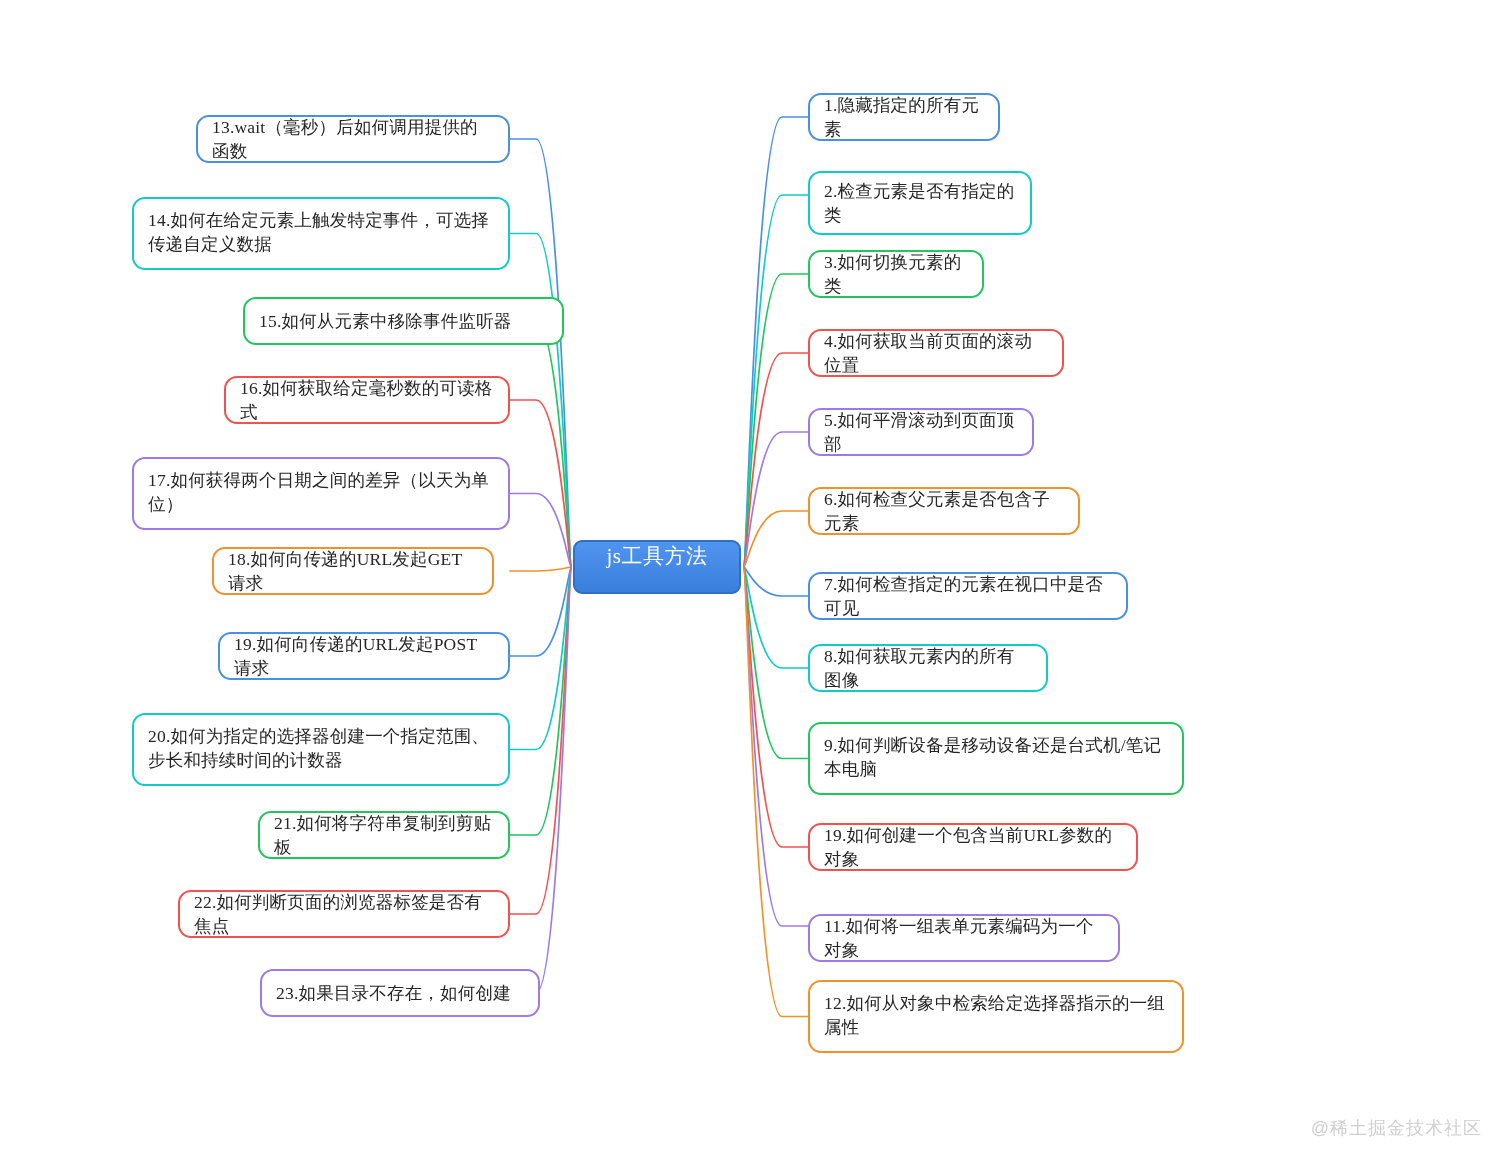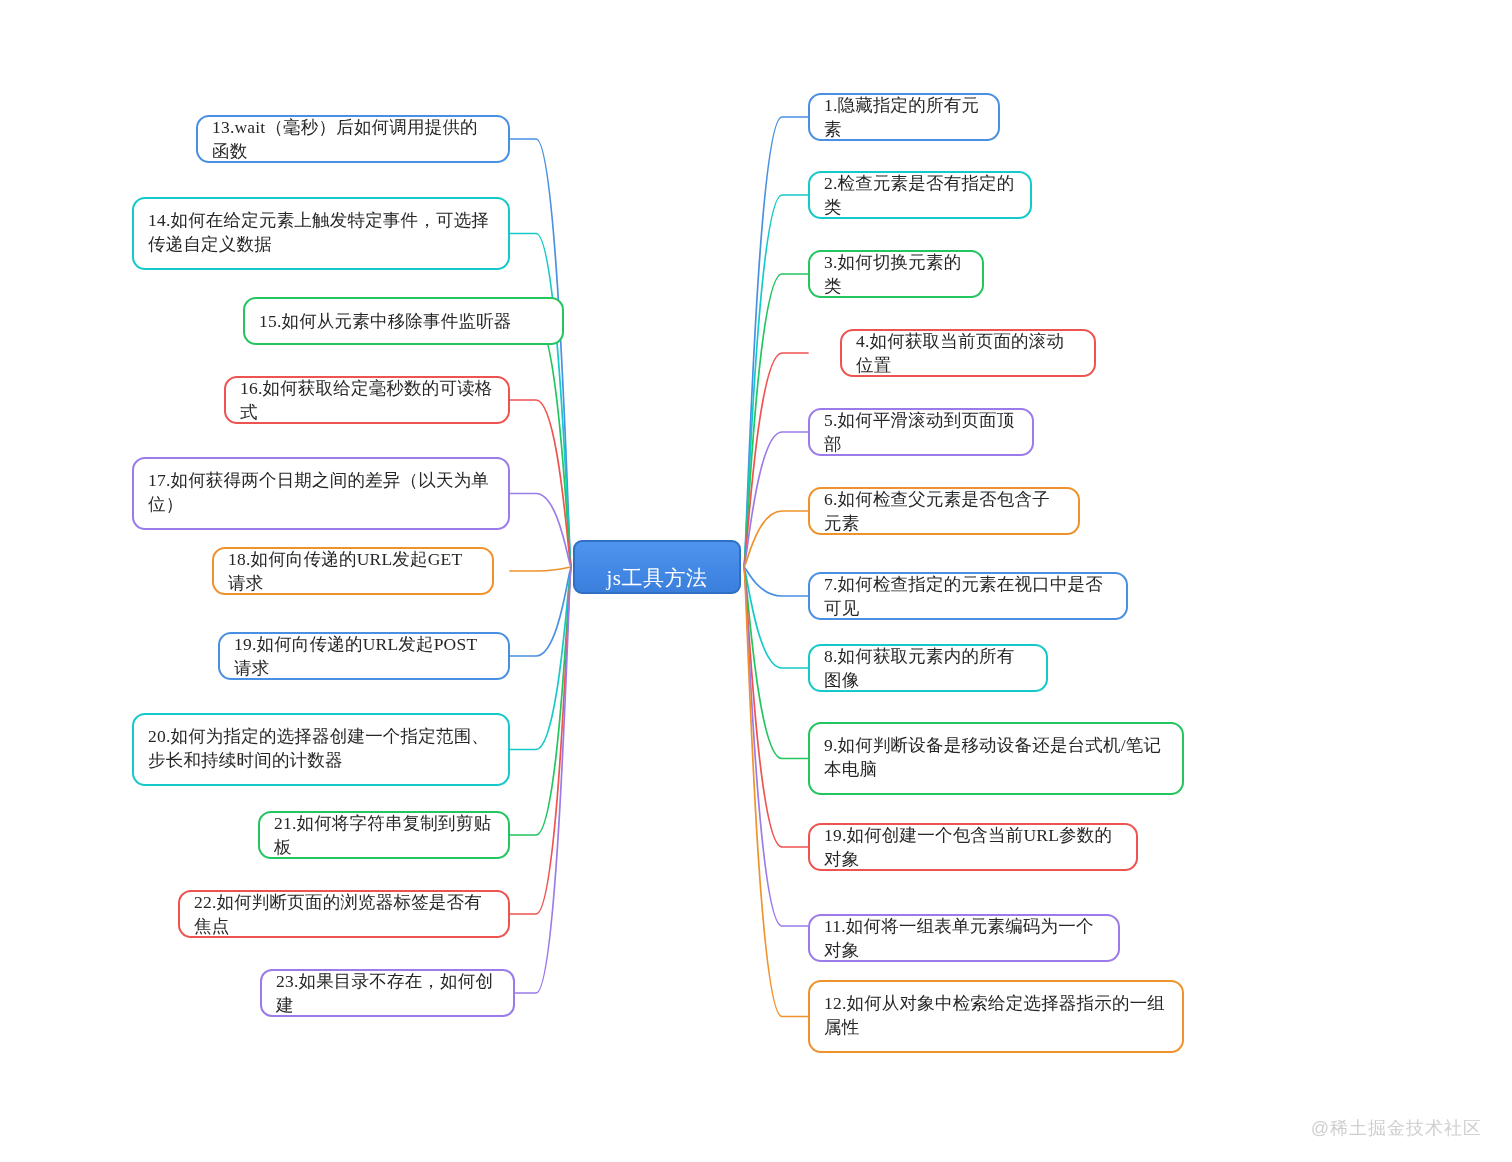--- a/index.html
+++ b/index.html
@@ -51,21 +51,21 @@
     box-sizing: border-box;
     left: 573px;
     top: 540px;
     width: 168px;
     height: 54px;
     border-radius: 9px;
     border: 2px solid #2f6fc4;
     background: linear-gradient(180deg, #4f94ef 0%, #3b7fdd 100%);
     color: #ffffff;
     display: flex;
-    align-items: flex-end;
+    align-items: flex-start;
     justify-content: center;
     font-size: 21px;
     letter-spacing: 0.5px;
     font-family: "Liberation Serif", "DejaVu Serif", serif;
     z-index: 3;
   }
   #watermark {
     position: absolute;
     right: 30px;
     bottom: 22px;
@@ -102,44 +102,44 @@
       <path d="M 571 567 C 568.9 567, 559.1 571, 536 571 L 510 571" fill="none" stroke="#f0922b" stroke-width="1.7" stroke-linecap="round"></path>
       <path d="M 571 567 C 568.9 567, 559.1 656, 536 656 L 510 656" fill="none" stroke="#4a90e2" stroke-width="1.7" stroke-linecap="round"></path>
       <path d="M 571 567 C 568.9 567, 559.1 749.5, 536 749.5 L 510 749.5" fill="none" stroke="#14c9c9" stroke-width="1.7" stroke-linecap="round"></path>
       <path d="M 571 567 C 568.9 567, 559.1 835, 536 835 L 510 835" fill="none" stroke="#22c55e" stroke-width="1.7" stroke-linecap="round"></path>
       <path d="M 571 567 C 568.9 567, 559.1 914, 536 914 L 510 914" fill="none" stroke="#ef5350" stroke-width="1.7" stroke-linecap="round"></path>
       <path d="M 571 567 C 568.9 567, 559.1 993, 536 993 L 510 993" fill="none" stroke="#9b7bea" stroke-width="1.7" stroke-linecap="round"></path>
     </svg>
 
   <div id="right-nodes">
       <div class="node" style="left: 808px; top: 93px; width: 192px; height: 48px; border-color: rgb(74, 144, 226);"><span>1.隐藏指定的所有元素</span></div>
-      <div class="node" style="left: 808px; top: 171px; width: 224px; height: 48px; border-color: rgb(20, 201, 201);"><span>2.检查元素是否有指定的类</span></div>
+      <div class="node" style="left: 808px; top: 171px; width: 224px; height: 64px; border-color: rgb(20, 201, 201);"><span>2.检查元素是否有指定的类</span></div>
       <div class="node" style="left: 808px; top: 250px; width: 176px; height: 48px; border-color: rgb(34, 197, 94);"><span>3.如何切换元素的类</span></div>
-      <div class="node" style="left: 808px; top: 329px; width: 256px; height: 48px; border-color: rgb(239, 83, 80); margin-left: 32px;"><span>4.如何获取当前页面的滚动位置</span></div>
+      <div class="node" style="left: 808px; top: 329px; width: 256px; height: 48px; border-color: rgb(239, 83, 80);"><span>4.如何获取当前页面的滚动位置</span></div>
       <div class="node" style="left: 808px; top: 408px; width: 226px; height: 48px; border-color: rgb(155, 123, 234);"><span>5.如何平滑滚动到页面顶部</span></div>
       <div class="node" style="left: 808px; top: 487px; width: 272px; height: 48px; border-color: rgb(240, 146, 43);"><span>6.如何检查父元素是否包含子元素</span></div>
       <div class="node" style="left: 808px; top: 572px; width: 320px; height: 48px; border-color: rgb(74, 144, 226);"><span>7.如何检查指定的元素在视口中是否可见</span></div>
       <div class="node" style="left: 808px; top: 644px; width: 240px; height: 48px; border-color: rgb(20, 201, 201);"><span>8.如何获取元素内的所有图像</span></div>
       <div class="node two-line" style="left: 808px; top: 722px; width: 376px; height: 73px; border-color: rgb(34, 197, 94);"><span>9.如何判断设备是移动设备还是台式机/笔记本电脑</span></div>
       <div class="node" style="left: 808px; top: 823px; width: 330px; height: 48px; border-color: rgb(239, 83, 80);"><span>19.如何创建一个包含当前URL参数的对象</span></div>
       <div class="node" style="left: 808px; top: 902px; width: 312px; height: 48px; border-color: rgb(155, 123, 234); margin-top: 12px;"><span>11.如何将一组表单元素编码为一个对象</span></div>
       <div class="node two-line" style="left: 808px; top: 980px; width: 376px; height: 73px; border-color: rgb(240, 146, 43);"><span>12.如何从对象中检索给定选择器指示的一组属性</span></div>
     </div>
   <div id="left-nodes">
       <div class="node" style="left: 196px; top: 115px; width: 314px; height: 48px; border-color: rgb(74, 144, 226);"><span>13.wait（毫秒）后如何调用提供的函数</span></div>
       <div class="node two-line" style="left: 132px; top: 197px; width: 378px; height: 73px; border-color: rgb(20, 201, 201);"><span>14.如何在给定元素上触发特定事件，可选择传递自定义数据</span></div>
       <div class="node" style="left: 243px; top: 297px; width: 321px; height: 48px; border-color: rgb(34, 197, 94);"><span>15.如何从元素中移除事件监听器</span></div>
       <div class="node" style="left: 224px; top: 376px; width: 286px; height: 48px; border-color: rgb(239, 83, 80);"><span>16.如何获取给定毫秒数的可读格式</span></div>
       <div class="node two-line" style="left: 132px; top: 457px; width: 378px; height: 73px; border-color: rgb(155, 123, 234);"><span>17.如何获得两个日期之间的差异（以天为单位）</span></div>
       <div class="node" style="left: 212px; top: 547px; width: 282px; height: 48px; border-color: rgb(240, 146, 43);"><span>18.如何向传递的URL发起GET请求</span></div>
       <div class="node" style="left: 218px; top: 632px; width: 292px; height: 48px; border-color: rgb(74, 144, 226);"><span>19.如何向传递的URL发起POST请求</span></div>
       <div class="node two-line" style="left: 132px; top: 713px; width: 378px; height: 73px; border-color: rgb(20, 201, 201);"><span>20.如何为指定的选择器创建一个指定范围、步长和持续时间的计数器</span></div>
       <div class="node" style="left: 258px; top: 811px; width: 252px; height: 48px; border-color: rgb(34, 197, 94);"><span>21.如何将字符串复制到剪贴板</span></div>
       <div class="node" style="left: 178px; top: 890px; width: 332px; height: 48px; border-color: rgb(239, 83, 80); justify-content: center;"><span>22.如何判断页面的浏览器标签是否有焦点</span></div>
-      <div class="node" style="left: 260px; top: 969px; width: 255px; height: 48px; border-color: rgb(155, 123, 234); border-radius: 12px;"><span>23.如果目录不存在，如何创建</span></div>
+      <div class="node" style="left: 260px; top: 969px; width: 280px; height: 48px; border-color: rgb(155, 123, 234);"><span>23.如果目录不存在，如何创建</span></div>
     </div>
 
   <div id="center-node">
     <span>js工具方法</span>
   </div>
 
   <div id="watermark">@稀土掘金技术社区</div>
 
 </div>
 

